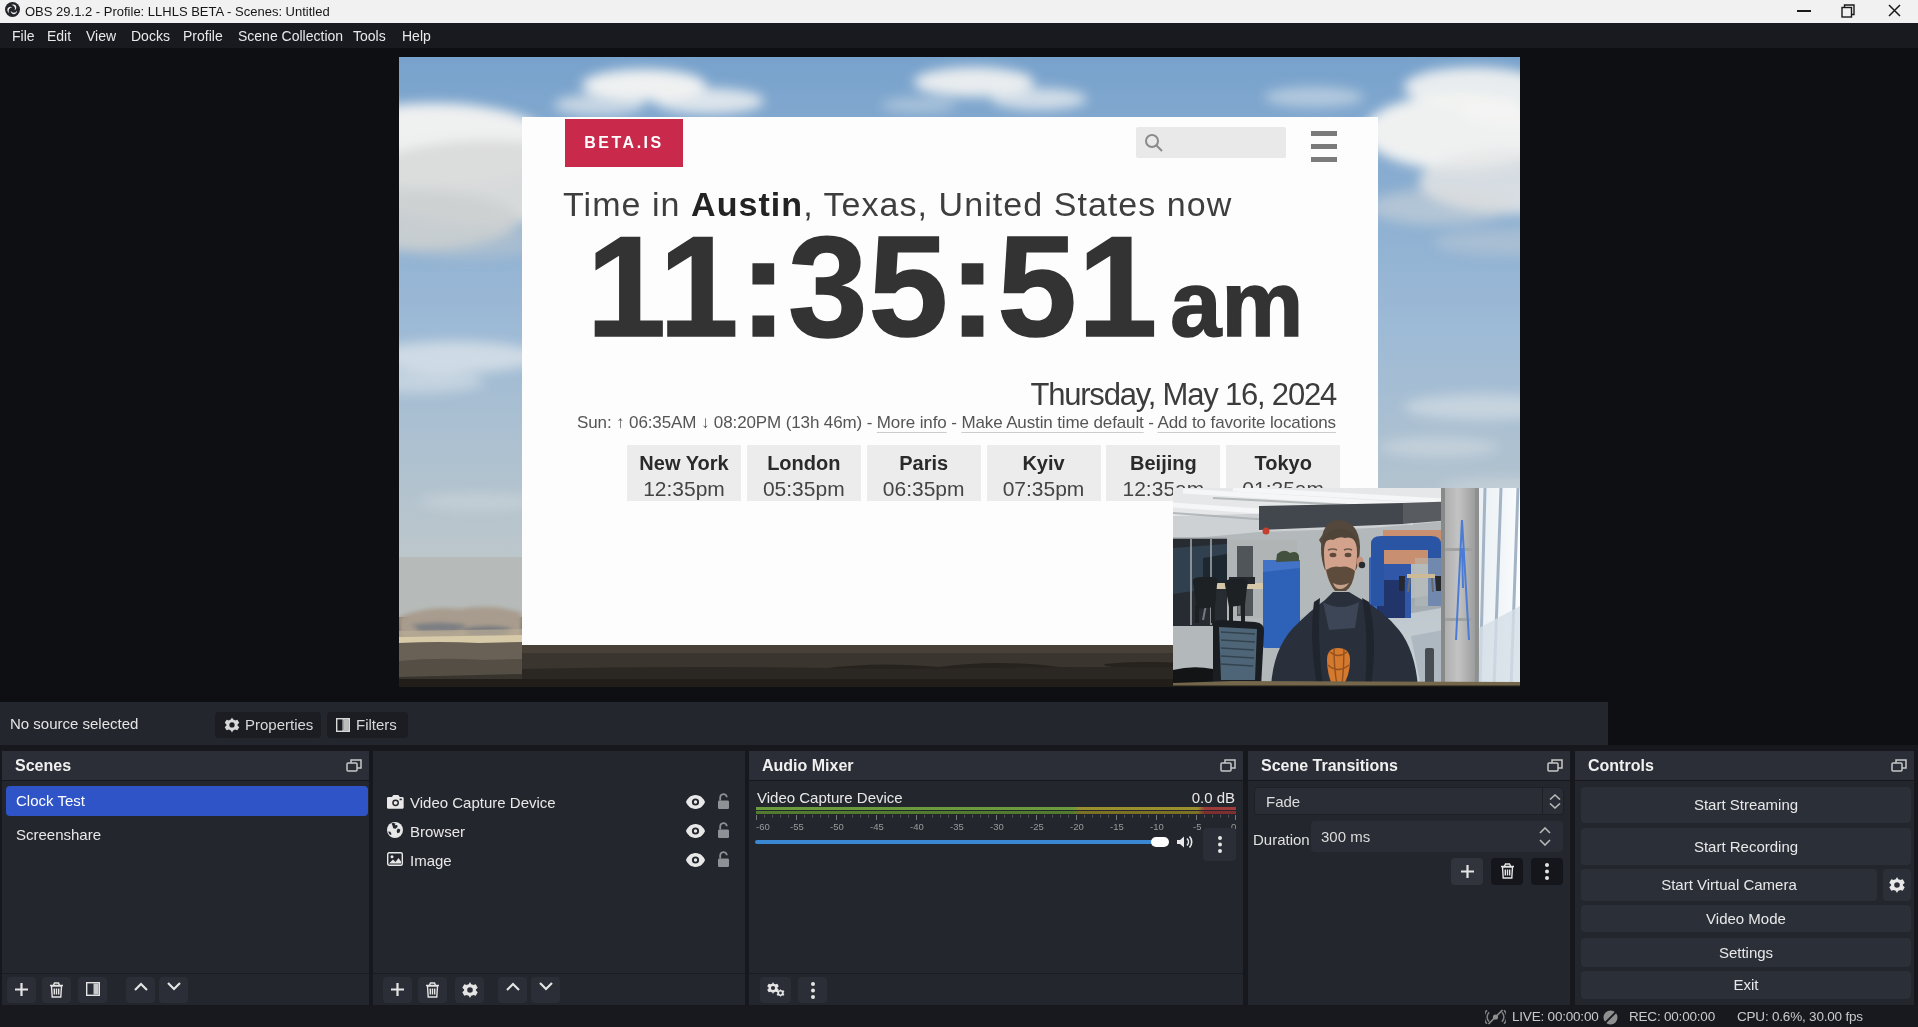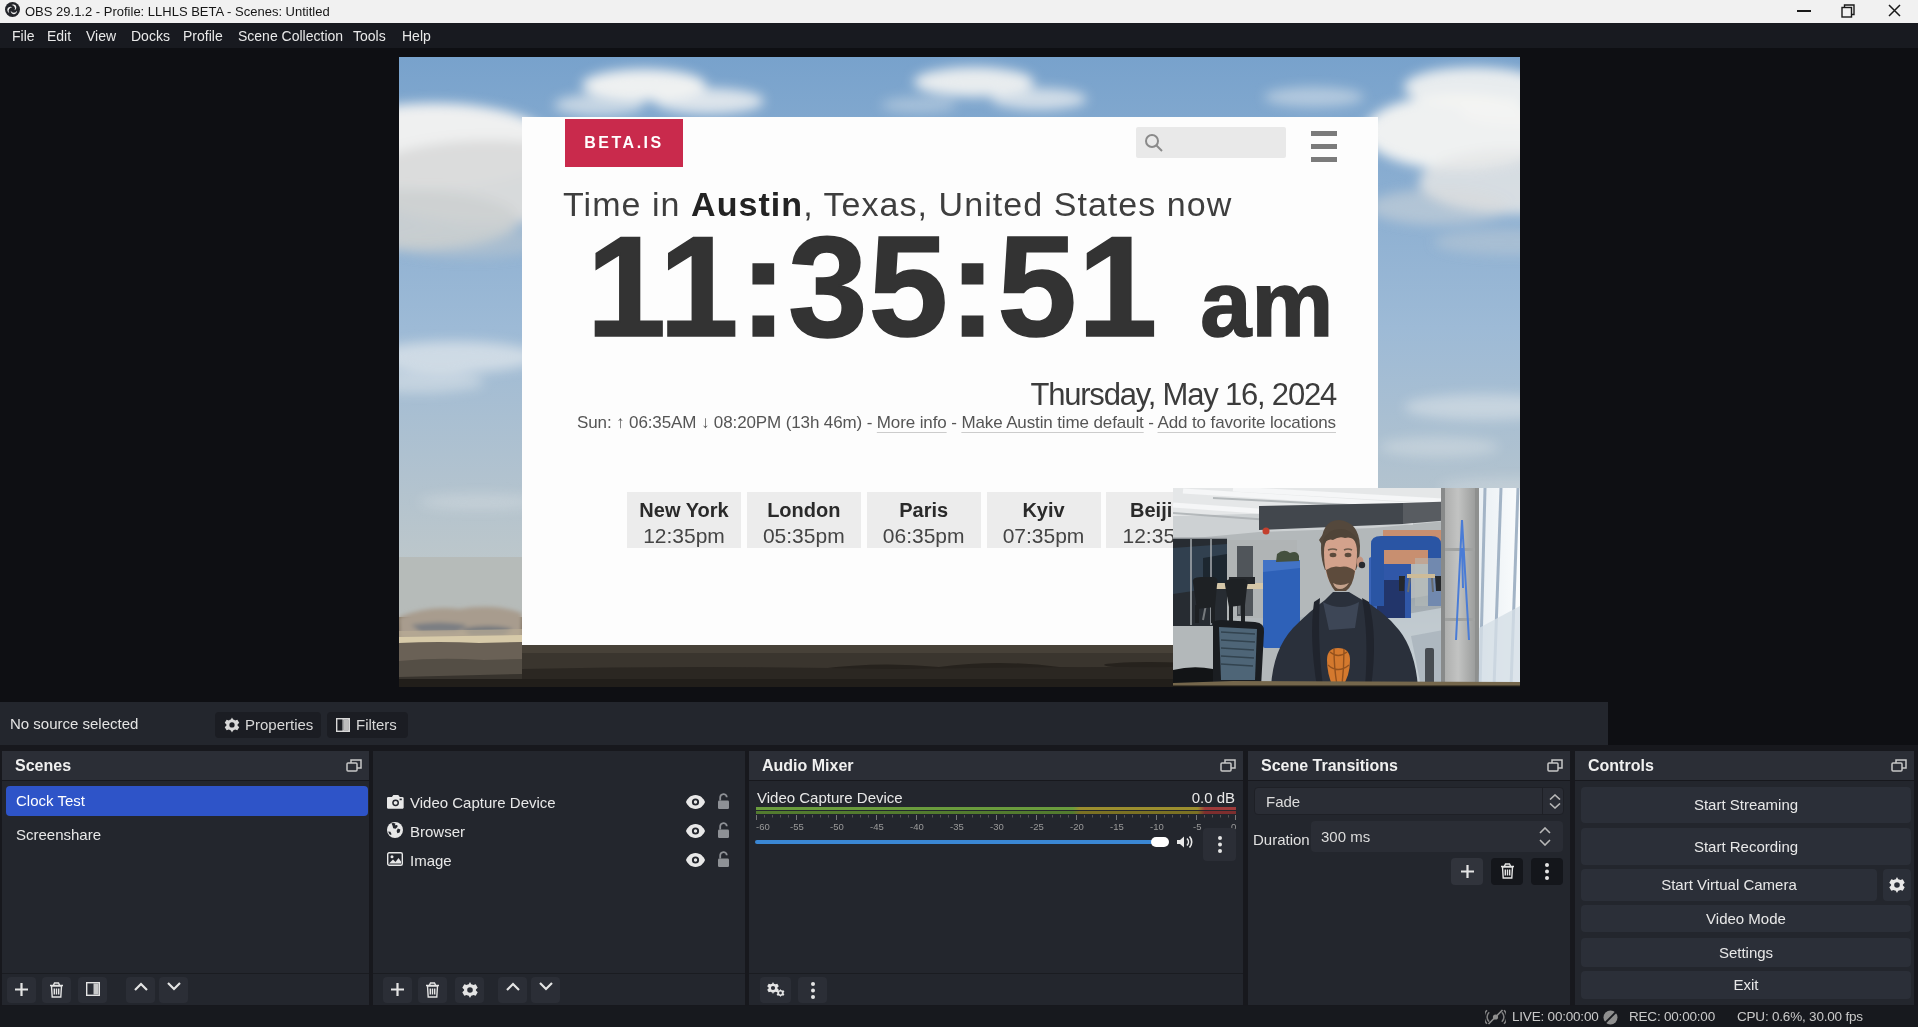--- a/index.html
+++ b/index.html
@@ -12,26 +12,26 @@
 #canvas { position:absolute; left:0; top:48px; width:1918px; height:654px; background:#0e0f13; }
 #video { position:absolute; left:399px; top:9px; width:1121px; height:630px; overflow:hidden; background:#88a8c8; }
 #card { position:absolute; left:123px; top:60px; width:856px; height:528px; background:#fdfdfd; }
 #tislogo { position:absolute; left:43px; top:2px; width:118px; height:48px; background:#c92a4c; color:#fff; font-weight:bold; font-size:16px; letter-spacing:2.5px; text-align:center; line-height:48px; }
 #searchbox { position:absolute; left:614px; top:10px; width:150px; height:31px; background:#e9e9e9; border-radius:2px; }
 #burger { position:absolute; left:789px; top:14px; width:26px; height:31px; }
 #burger div { height:4.5px; background:#7b7b7b; margin-bottom:8.5px; }
 #h1 { position:absolute; left:41px; top:69.5px; font-size:34px; letter-spacing:1.05px; line-height:1; color:#3e3e3e; white-space:nowrap; }
 #h1 b { color:#232323; }
 #clock { position:absolute; left:64.5px; top:98px; font-size:143px; line-height:1; font-weight:bold; color:#333333; letter-spacing:0.9px; -webkit-text-stroke:1.6px #333; white-space:nowrap; }
-#ampm { font-size:92px; letter-spacing:0; margin-left:42px; }
+#ampm { font-size:92px; letter-spacing:0; margin-left:12px; }
 #date { position:absolute; right:42px; top:262px; font-size:31px; letter-spacing:-1.2px; line-height:1; color:#3c3c3c; white-space:nowrap; }
 #sunline { position:absolute; left:55px; top:297px; font-size:17px; letter-spacing:-0.12px; line-height:1.05; color:#555; white-space:nowrap; }
 #sunline u { text-decoration-color:#cccccc; text-underline-offset:3.5px; }
 #cities { position:absolute; left:105px; top:328px; width:720px; height:56px; }
-.city { position:absolute; top:0; width:114px; height:56px; background:#ececec; text-align:center;margin-top:47px; }
+.city { position:absolute; top:0; width:114px; height:56px; background:#ececec; text-align:center; }
 .city .cn { font-weight:bold; font-size:20px; color:#2a2a2a; margin-top:7px; }
 .city .ct { font-size:21px; color:#444; margin-top:2px; }
 #srcbar { position:absolute; left:0; top:702px; width:1608px; height:43px; background:#23262d; color:#e4e4e4; font-size:15px; }
 .tbtn { position:absolute; top:10px; height:26px; background:#1b1d23; border-radius:4px; color:#d8d8d8; font-size:15px; line-height:25px; }
 #docks { position:absolute; left:0; top:745px; width:1918px; height:261px; background:#17181d; }
 .panel { position:absolute; top:6px; height:254px; background:#23262d; }
 .phead { position:absolute; left:0; top:0; width:100%; height:30px; background:#2b2e36; border-bottom:1px solid #17181d; }
 .phead .pt { position:absolute; left:13px; top:6px; font-weight:bold; font-size:16px; color:#f0f0f0; }
 .pop { position:absolute; top:7px; width:16px; height:16px; }
 .ptools { position:absolute; left:0; bottom:0; width:100%; height:32px; border-top:1px solid #1a1c21; }

